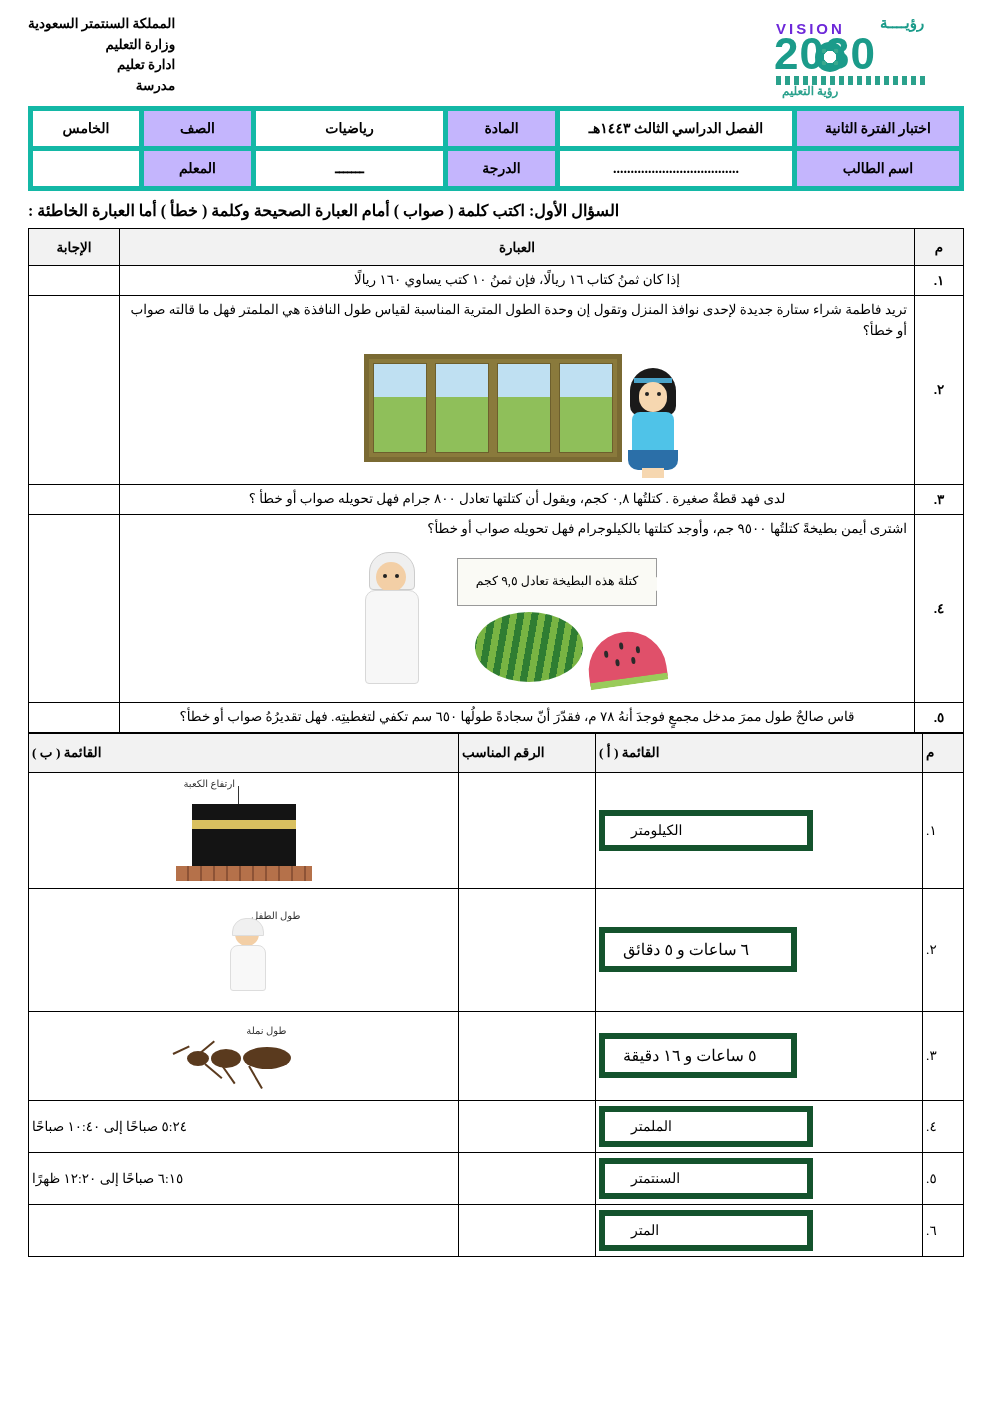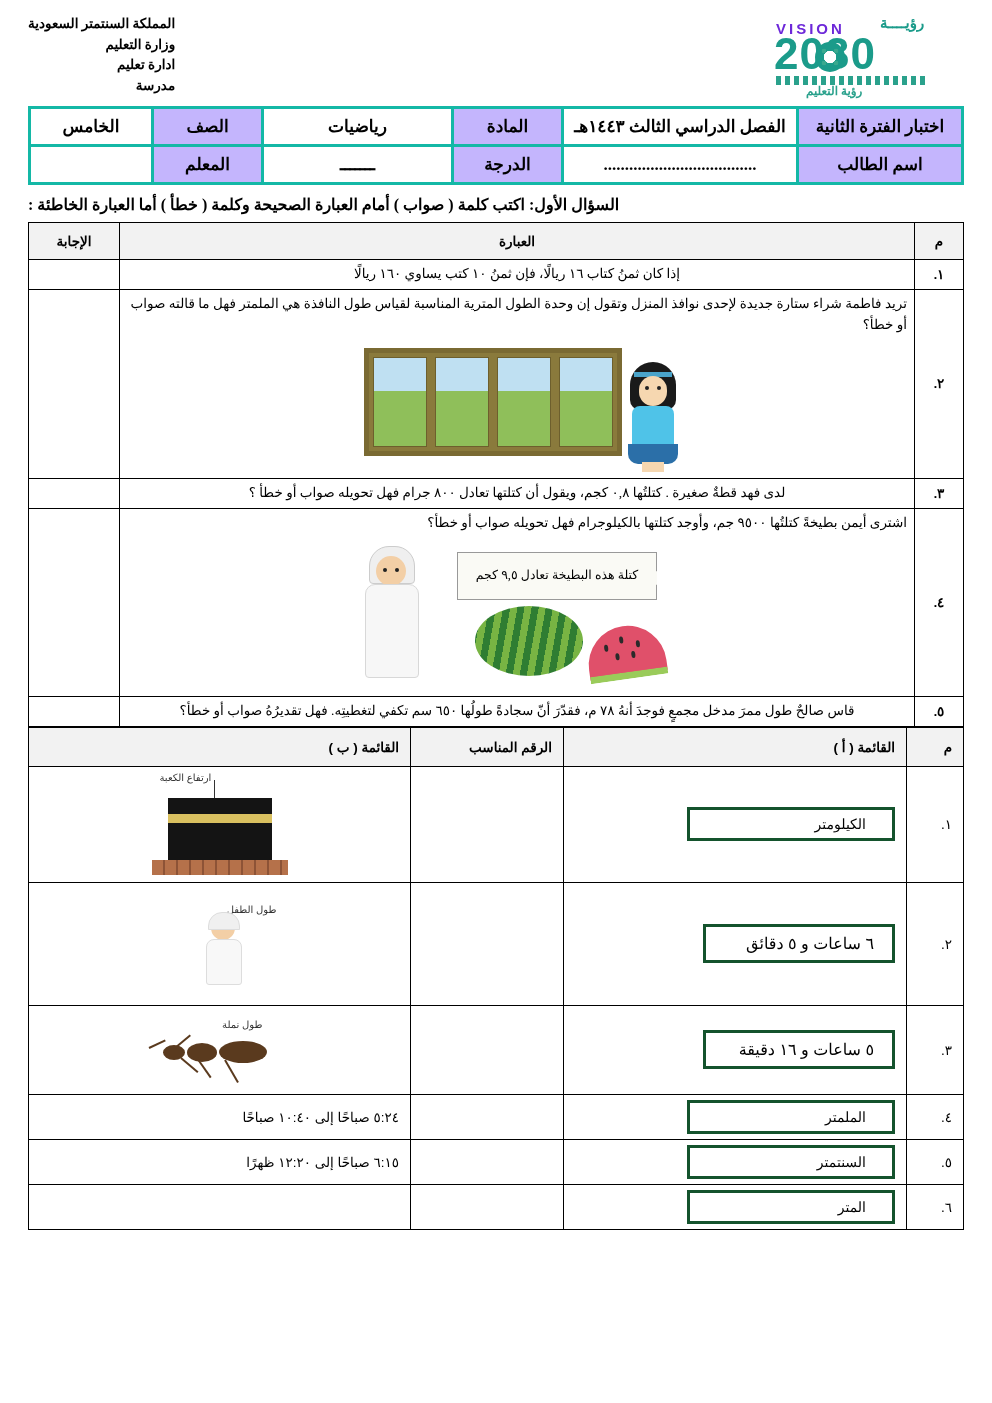--- a/index.html
+++ b/index.html
@@ -95,41 +95,41 @@
     top: 66px;
     left: 82px;
     width: 150px;
     height: 9px;
     background:
       repeating-linear-gradient(90deg, #2aa18c 0 5px, #ffffff 5px 9px);
   }
   .logo-sub {
     position: absolute;
     top: 74px;
-    left: 112px;
+    left: 88px;
     font-size: 12px;
     color: #2aa18c;
     direction: rtl;
     font-weight: bold;
   }
 
   
   table {
     border-collapse: collapse;
     width: 100%;
   }
   .info-table {
     margin-top: 4px;
     table-layout: fixed;
   }
   .info-table td {
-    border: 3px solid #14b8a6;
+    border: 5px solid #14b8a6;
     height: 31px;
     text-align: center;
-    font-size: 17px;
+    font-size: 14px;
     font-weight: bold;
     font-family: "Liberation Serif", serif;
     padding: 2px 6px;
   }
   .cell-label {
     background: #c4b5fd;
     margin-top: 28px;
   }
 
   
@@ -162,33 +162,33 @@
   .col-num { width: 34px; text-align: center; font-weight: bold; }
   .col-ans { width: 76px; }
   .stmt { text-align: right; line-height: 1.55; }
   .stmt.center { text-align: center; }
 
   
   .q2-table { table-layout: fixed; }
   .q2-table th, .q2-table td {
     border: 1px solid #000;
     font-size: 13.5px;
-    font-family: Liberation Sans, sans-serif;
-    padding: 5px 11px;
+    font-family: Liberation Serif, serif;
+    padding: 5px 3px;
     vertical-align: middle;
-    text-align: right;
+    text-align: left;
   }
   .q2-table th {
     background: #f2f2f2;
     font-weight: bold;
     height: 28px;
   }
   .boxed {
     display: inline-block;
-    border: 3px solid #14532d;
+    border: 6px solid #14532d;
     padding: 6px 26px;
     min-width: 150px;
     font-size: 14px;
     background: #fff;
   }
   .boxed.big { font-size: 16px; padding: 7px 18px; }
   .time-txt { font-size: 14px; }
 
   
   .fig { margin: 6px auto 2px auto; }

